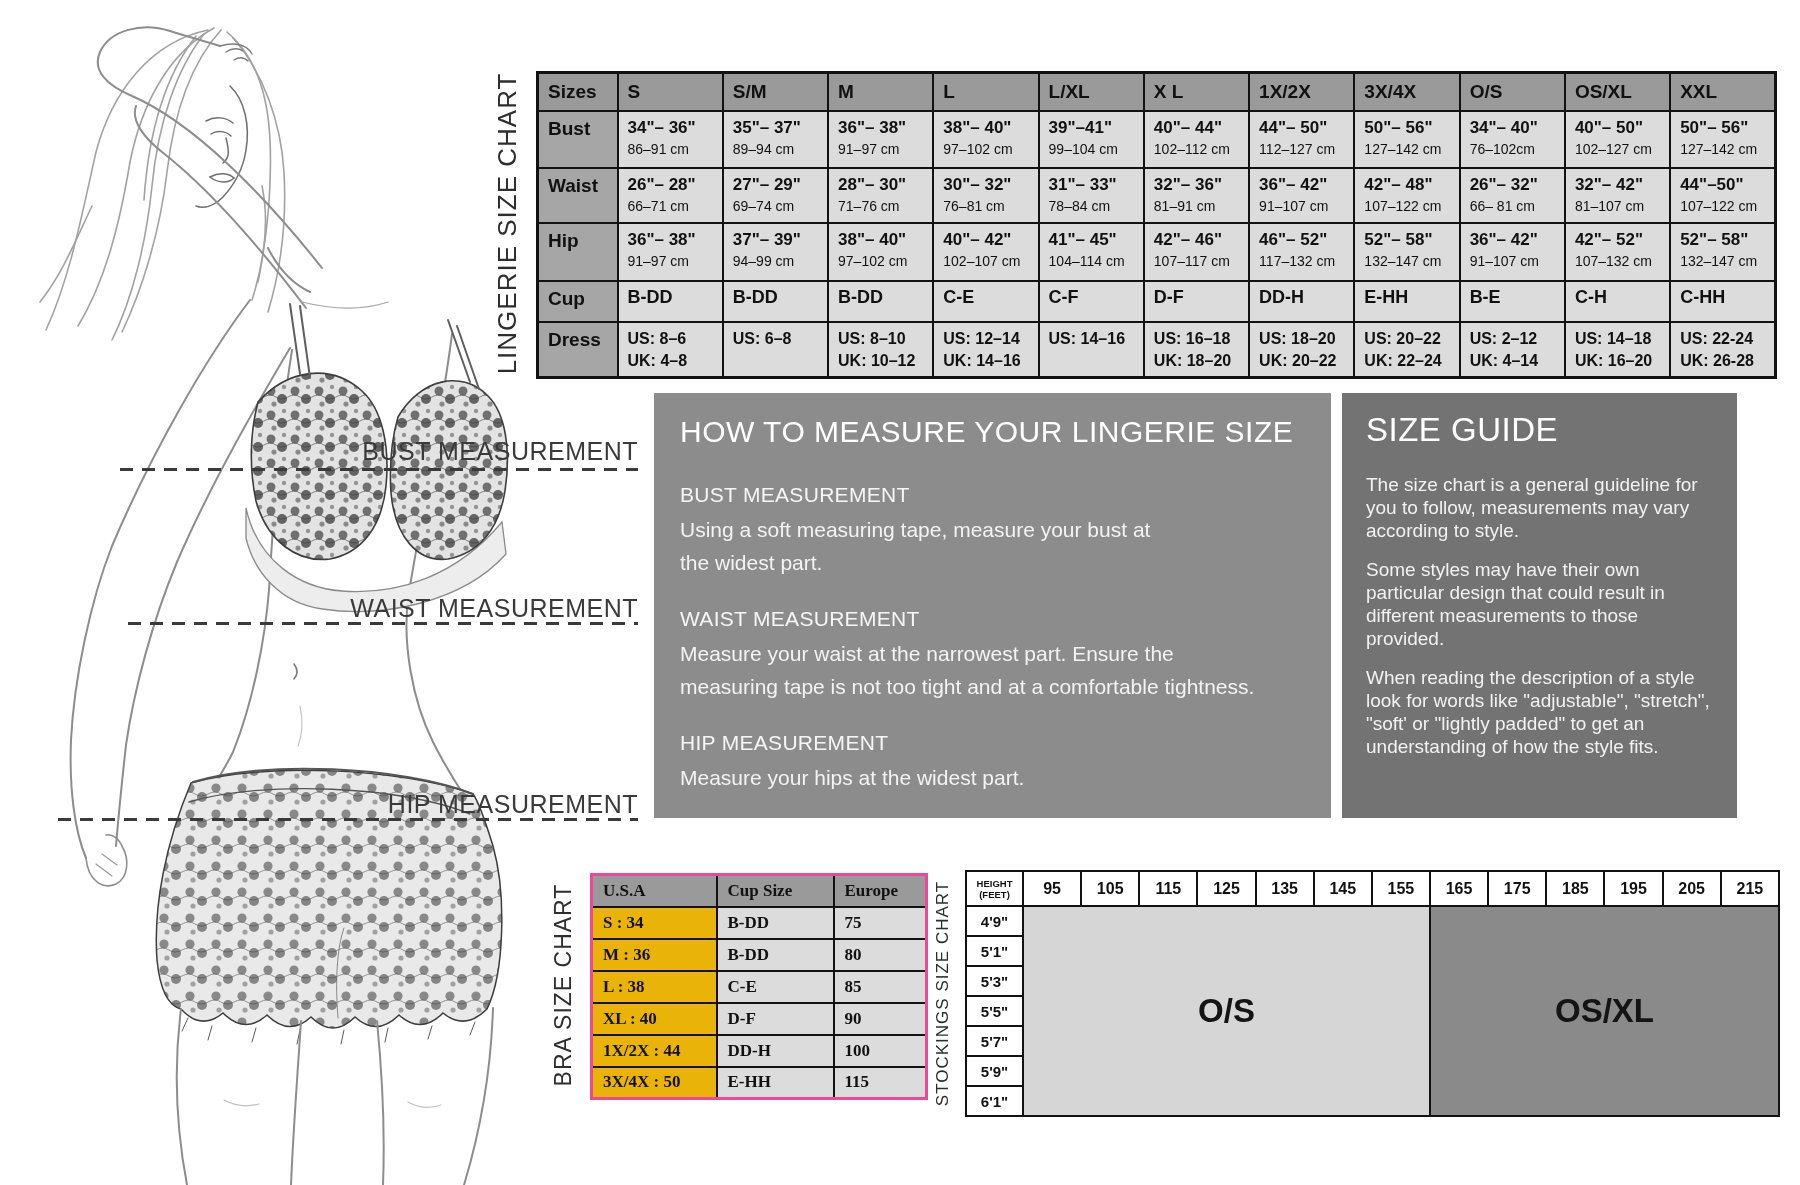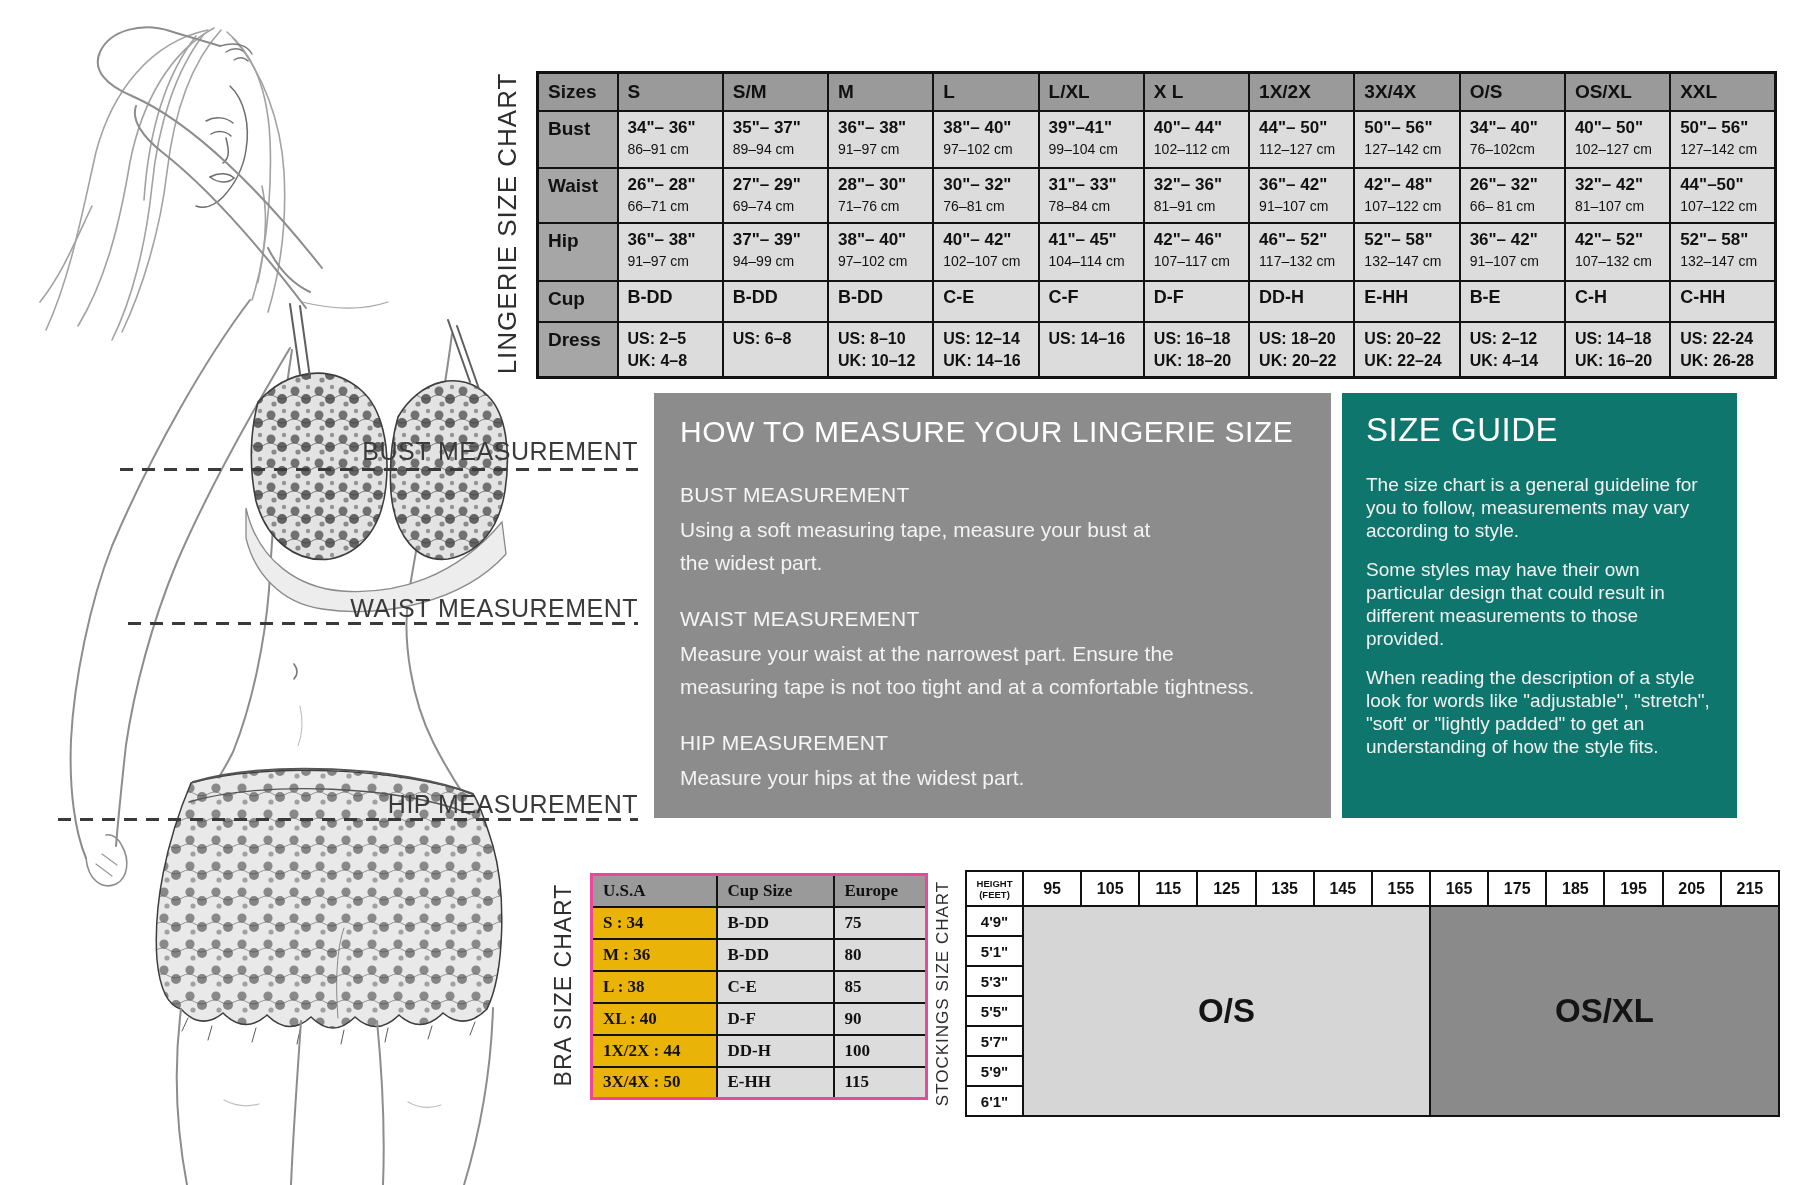--- a/index.html
+++ b/index.html
@@ -49,21 +49,21 @@
   
   #measure-panel{position:absolute;left:654px;top:393px;width:677px;height:425px;background:#8c8c8c;box-sizing:border-box;padding:20px 26px;color:#fff;}
   #measure-panel h1{margin:2px 0 34px;font-size:30px;font-weight:400;letter-spacing:.5px;}
   .msec{margin-bottom:28px;}
   .msec h2{margin:0 0 6px;font-size:21px;font-weight:400;letter-spacing:.3px;color:#f6f6f6;}
   .msec p{margin:0;font-size:21px;font-weight:400;line-height:33px;color:#f3f3f3;}
   .msec p.w1{max-width:480px;}
   .msec p.w2{max-width:585px;}
 
   
-  #guide-panel{position:absolute;left:1342px;top:393px;width:395px;height:425px;background:#0f766e;box-sizing:border-box;padding:14px 24px;color:#fff;}
+  #guide-panel{position:absolute;left:1342px;top:393px;width:395px;height:425px;background:#737373;box-sizing:border-box;padding:14px 24px;color:#fff;}
   #guide-panel h1{margin:4px 0 24px;font-size:33px;font-weight:400;letter-spacing:.5px;}
   #guide-panel p{margin:0 0 16px;font-size:19px;font-weight:400;line-height:23px;color:#f2f2f2;}
 
   
   #bra-table{left:590px;top:873px;width:335px;height:224px;border:3px solid #ec4899;font-weight:700;font-family:Liberation Serif, serif;}
   #bra-table th,#bra-table td{font-size:17px;text-align:left;padding:0 0 0 10px;vertical-align:middle;}
   #bra-table thead th{background:#9a9a9a;}
   #bra-table tbody th{background:#eab308;}
   #bra-table td{background:#dcdcdc;}
   #bra-table tr{height:32px;}
@@ -374,21 +374,21 @@
       <td class="cup">D-F</td>
       <td class="cup">DD-H</td>
       <td class="cup">E-HH</td>
       <td class="cup">B-E</td>
       <td class="cup">C-H</td>
       <td class="cup">C-HH</td>
     </tr>
     <tr class="rd vals">
       <th>Dress</th>
       <td>
-            <span class="us">US: 2–5</span>
+            <span class="us">US: 8–6</span>
             <span class="us">UK: 4–8</span>
           </td>
       <td>
             <span class="us">US: 6–8</span>
             <span class="us"></span>
           </td>
       <td>
             <span class="us">US: 8–10</span>
             <span class="us">UK: 10–12</span>
           </td>

